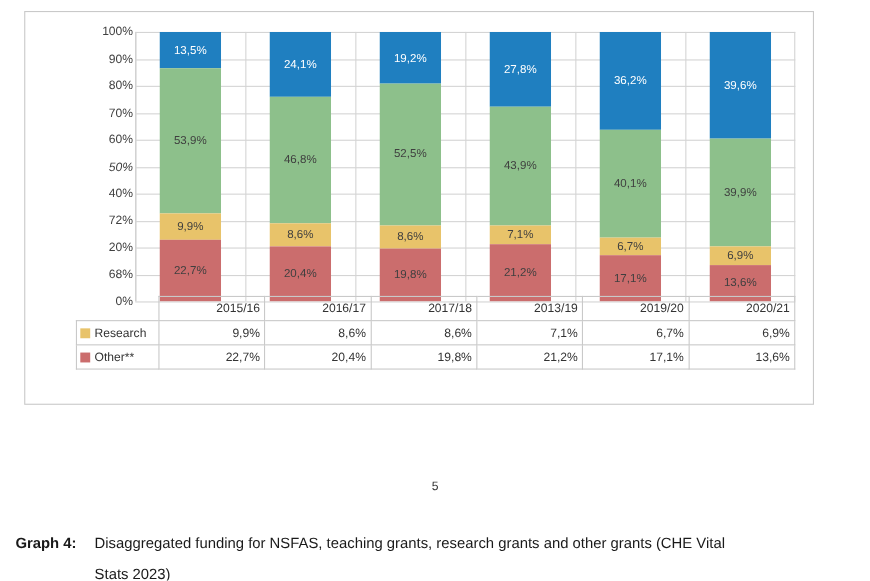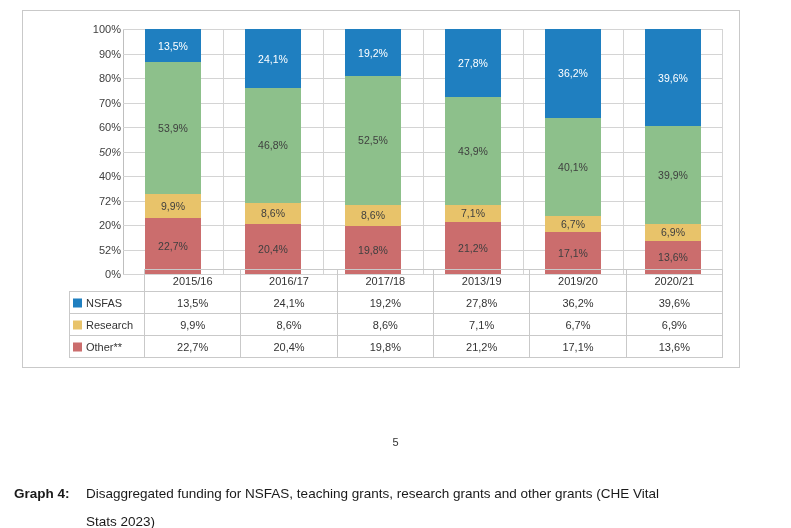--- a/index.html
+++ b/index.html
@@ -122,21 +122,21 @@
     top: 258px;
     width: 654px;
     border-collapse: collapse;
     font-size: 11px;
     color: #333;
   }
   #data-table td {
     border: 1px solid #c9c9c9;
     height: 21px;
     padding: 0 4px;
-    text-align: center;
+    text-align: right;
     vertical-align: middle;
     white-space: nowrap;
   }
   #data-table td.rowhead {
     width: 54px;
     text-align: left;
     padding-left: 16px;
     position: relative;
   }
   #data-table td.corner {
@@ -187,21 +187,21 @@
 </style>
 </head>
 <body>
 
 <div id="page">
 
   <div id="chart-frame">
 
     <div id="y-axis">
         <div class="y-tick" style="top: 245px;">0%</div>
-        <div class="y-tick" style="top: 220.5px;">52%</div>
+        <div class="y-tick" style="top: 220.5px;">68%</div>
         <div class="y-tick" style="top: 196px;">20%</div>
         <div class="y-tick" style="top: 171.5px;">72%</div>
         <div class="y-tick" style="top: 147px;">40%</div>
         <div class="y-tick" style="top: 122.5px; font-style: italic;">50%</div>
         <div class="y-tick" style="top: 98px;">60%</div>
         <div class="y-tick" style="top: 73.5px;">70%</div>
         <div class="y-tick" style="top: 49px;">80%</div>
         <div class="y-tick" style="top: 24.5px;">90%</div>
         <div class="y-tick" style="top: 0px;">100%</div>
       </div>
@@ -326,29 +326,20 @@
     <table id="data-table">
       <tbody>
           <tr>
             <td class="corner"></td>
             <td>2015/16</td>
             <td>2016/17</td>
             <td>2017/18</td>
             <td>2013/19</td>
             <td>2019/20</td>
             <td>2020/21</td>
-          </tr>
-          <tr>
-            <td class="rowhead"><span class="swatch sw-nsfas"></span><span>NSFAS</span></td>
-            <td>13,5%</td>
-            <td>24,1%</td>
-            <td>19,2%</td>
-            <td>27,8%</td>
-            <td>36,2%</td>
-            <td>39,6%</td>
           </tr>
           <tr>
             <td class="rowhead"><span class="swatch sw-research"></span><span>Research</span></td>
             <td>9,9%</td>
             <td>8,6%</td>
             <td>8,6%</td>
             <td>7,1%</td>
             <td>6,7%</td>
             <td>6,9%</td>
           </tr>

